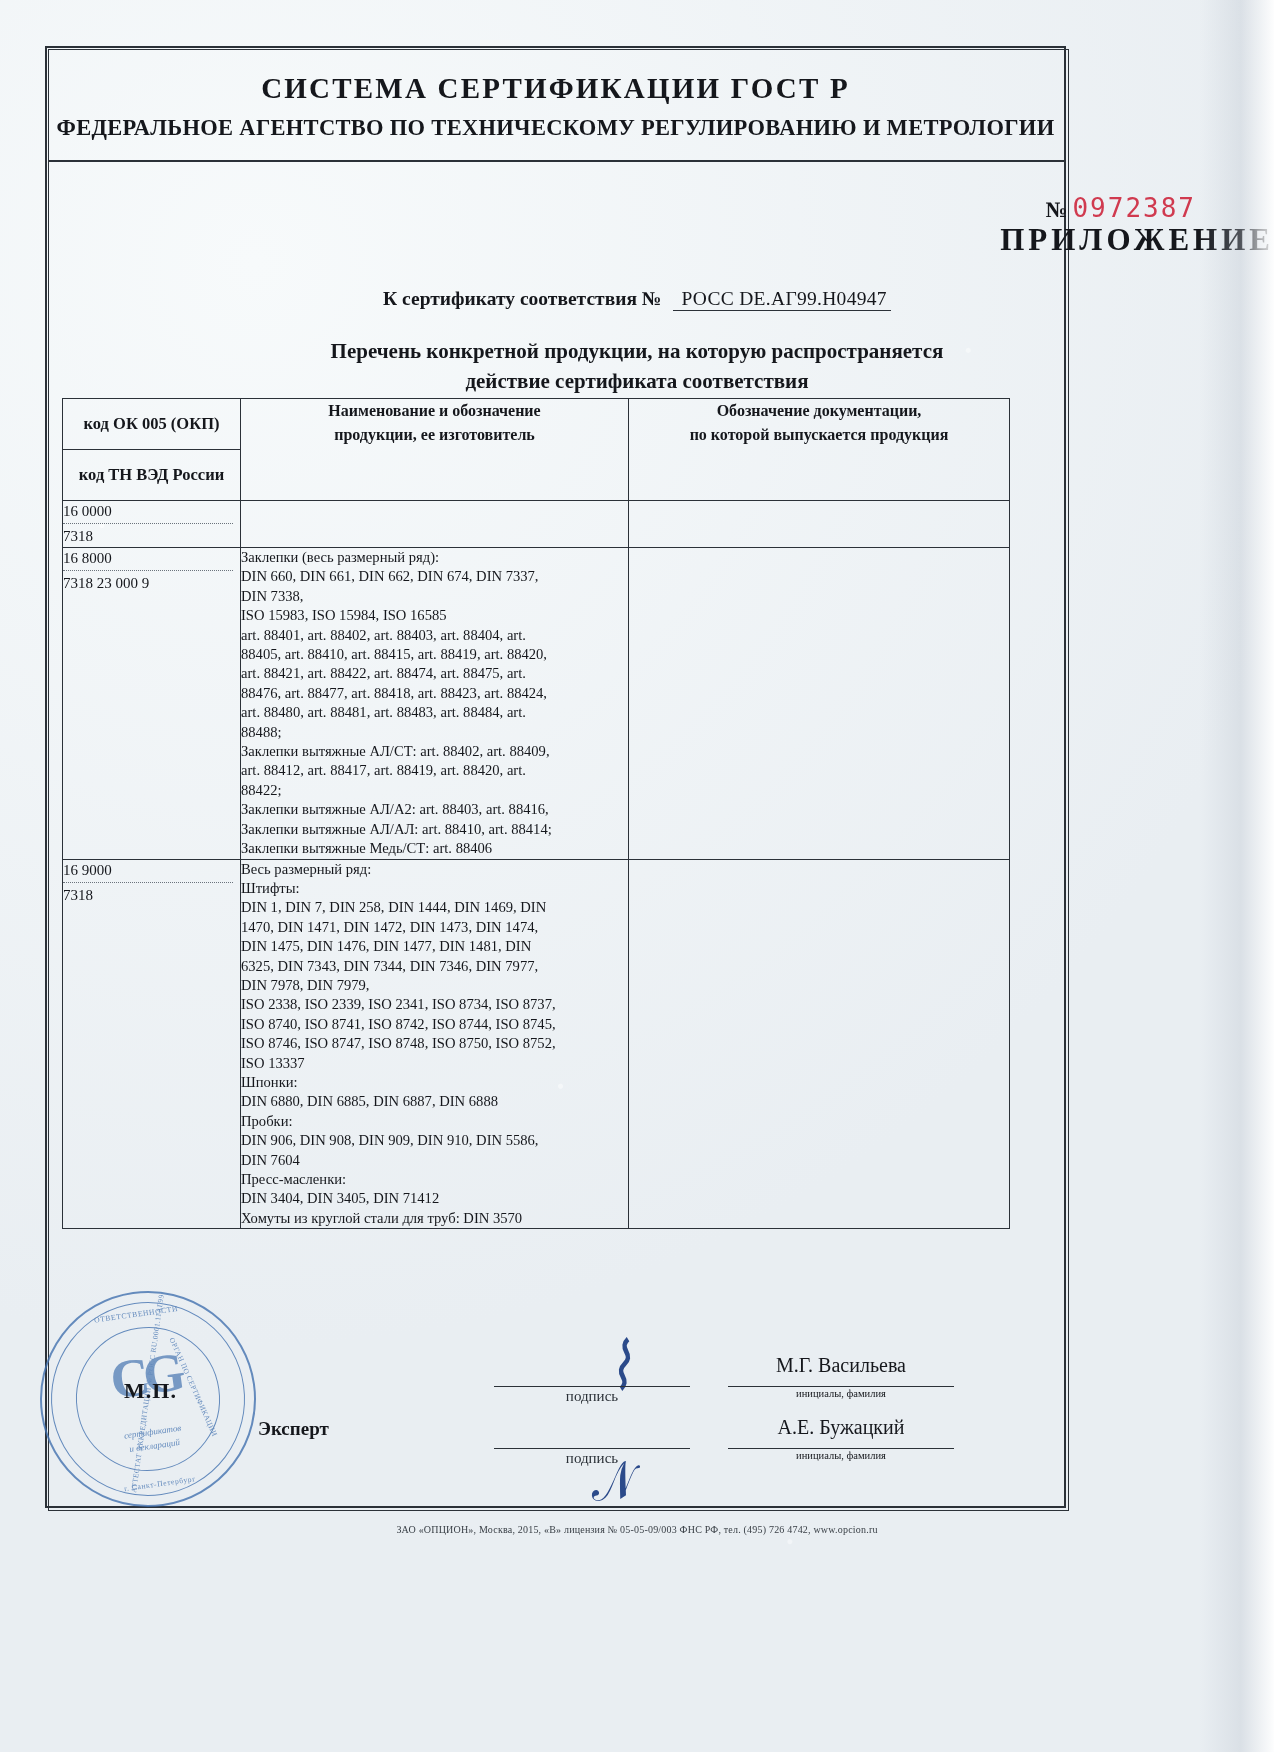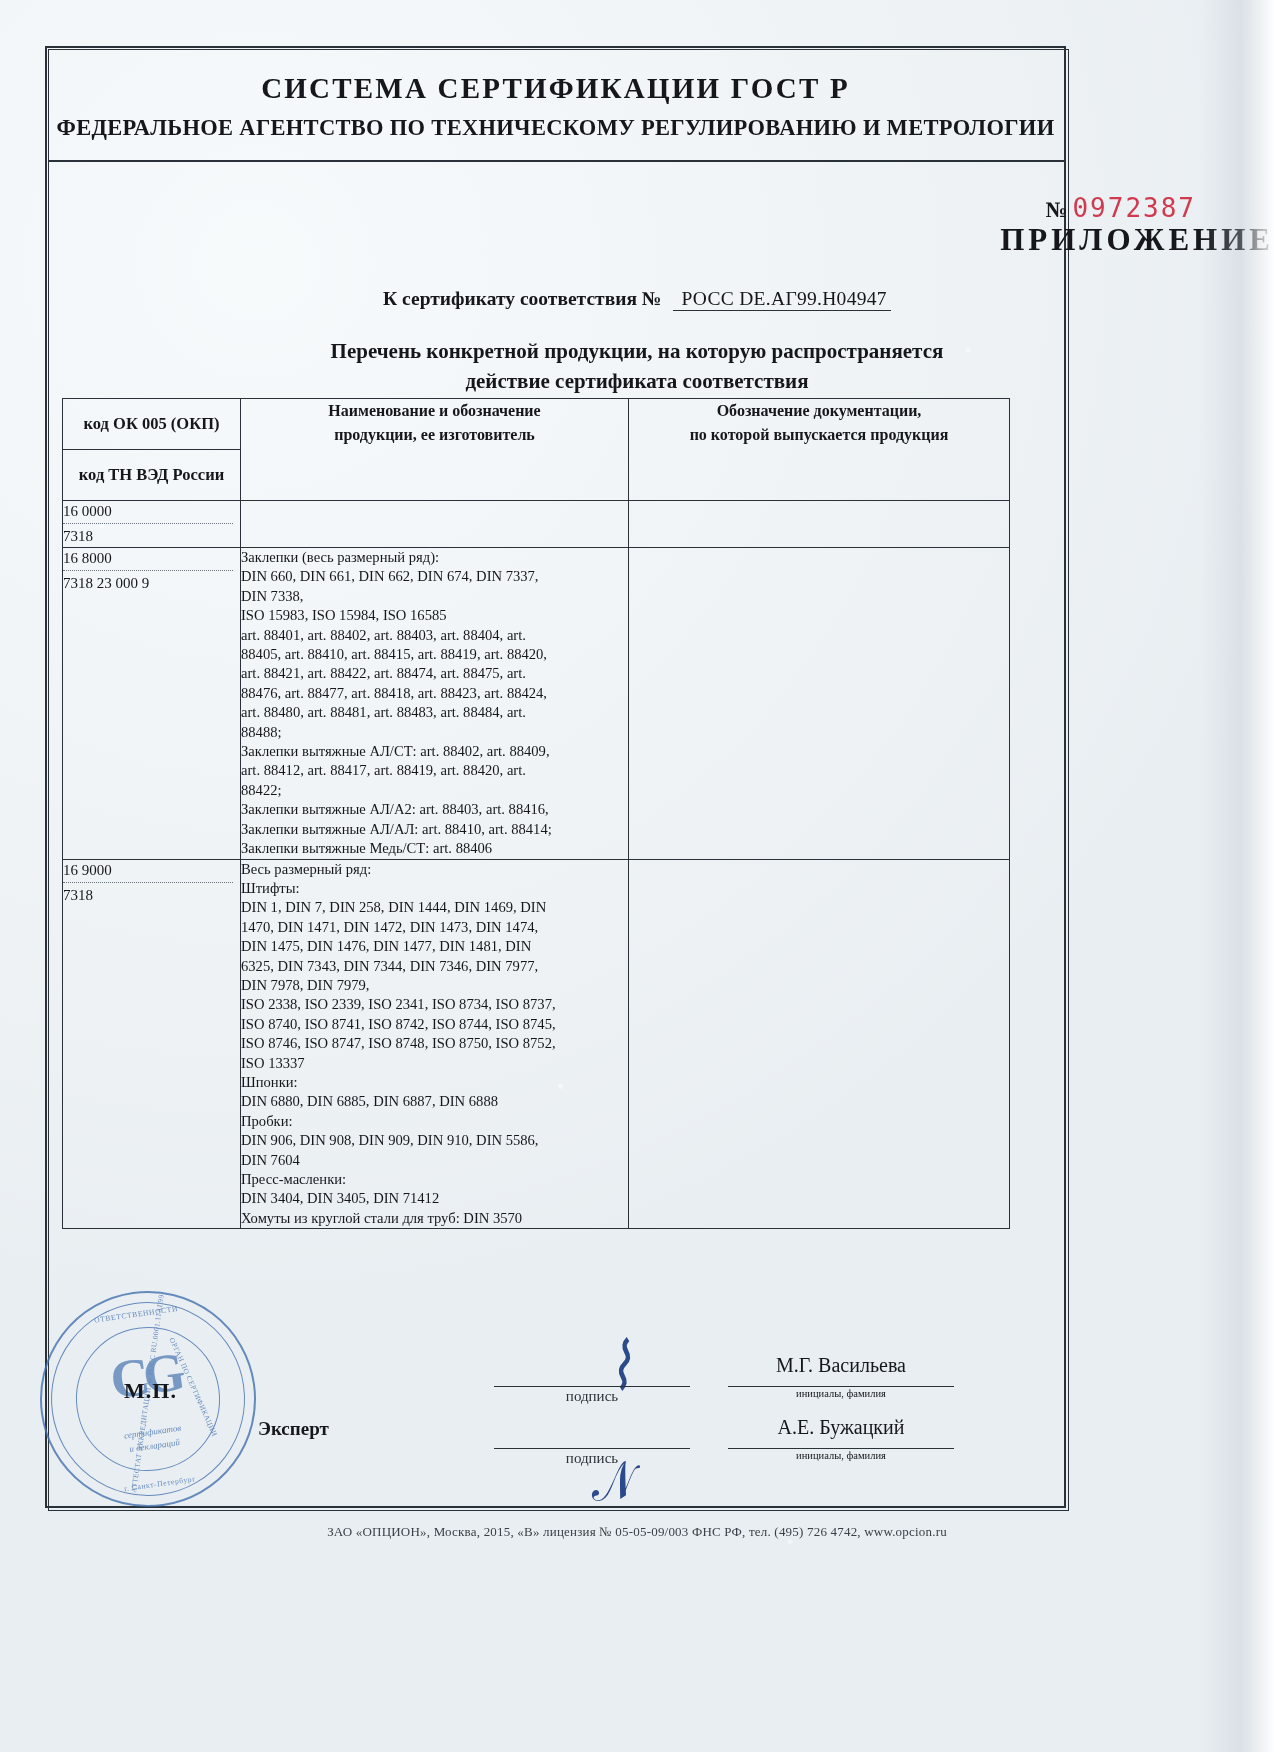--- a/index.html
+++ b/index.html
@@ -352,21 +352,21 @@
     left: 330px; top: 44px;
     font-size: 52px;
     transform: rotate(-6deg) scaleX(.9);
   }
 
   .bottom-note {
     position: absolute;
     left: 0; right: 0;
     top: 1524px;
     text-align: center;
-    font-size: 13px;
+    font-size: 10px;
     color: #3a4047;
     letter-spacing: .2px;
   }
 </style>
 </head>
 <body>
 
 <div class="page">
 
   <div class="frame"></div>

